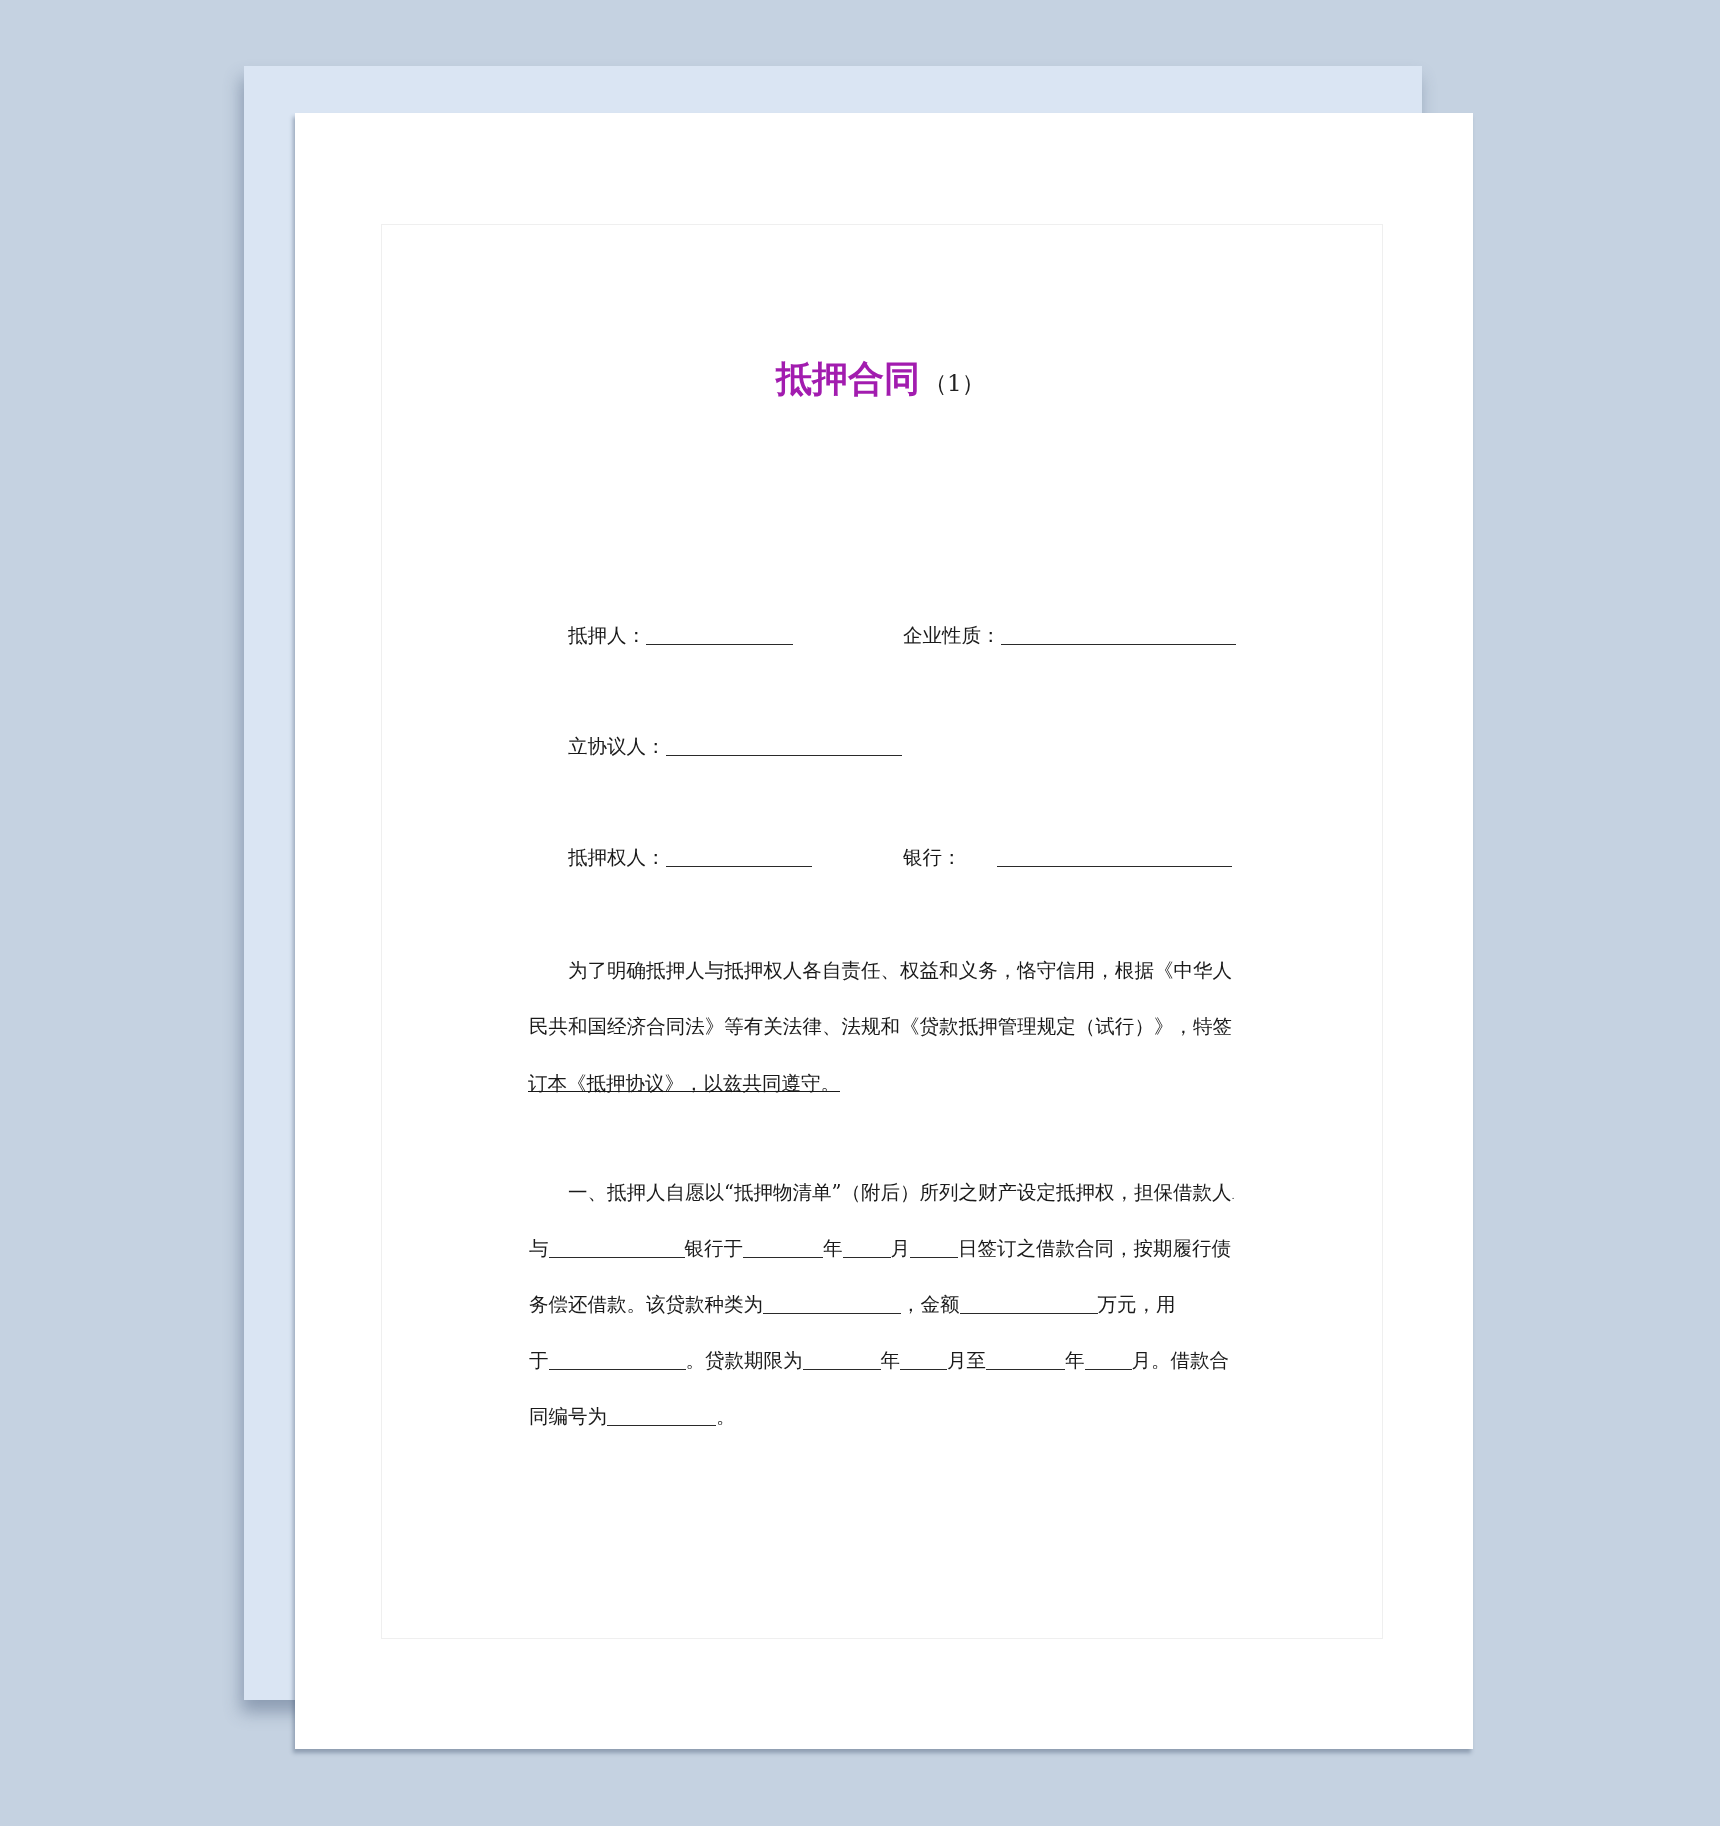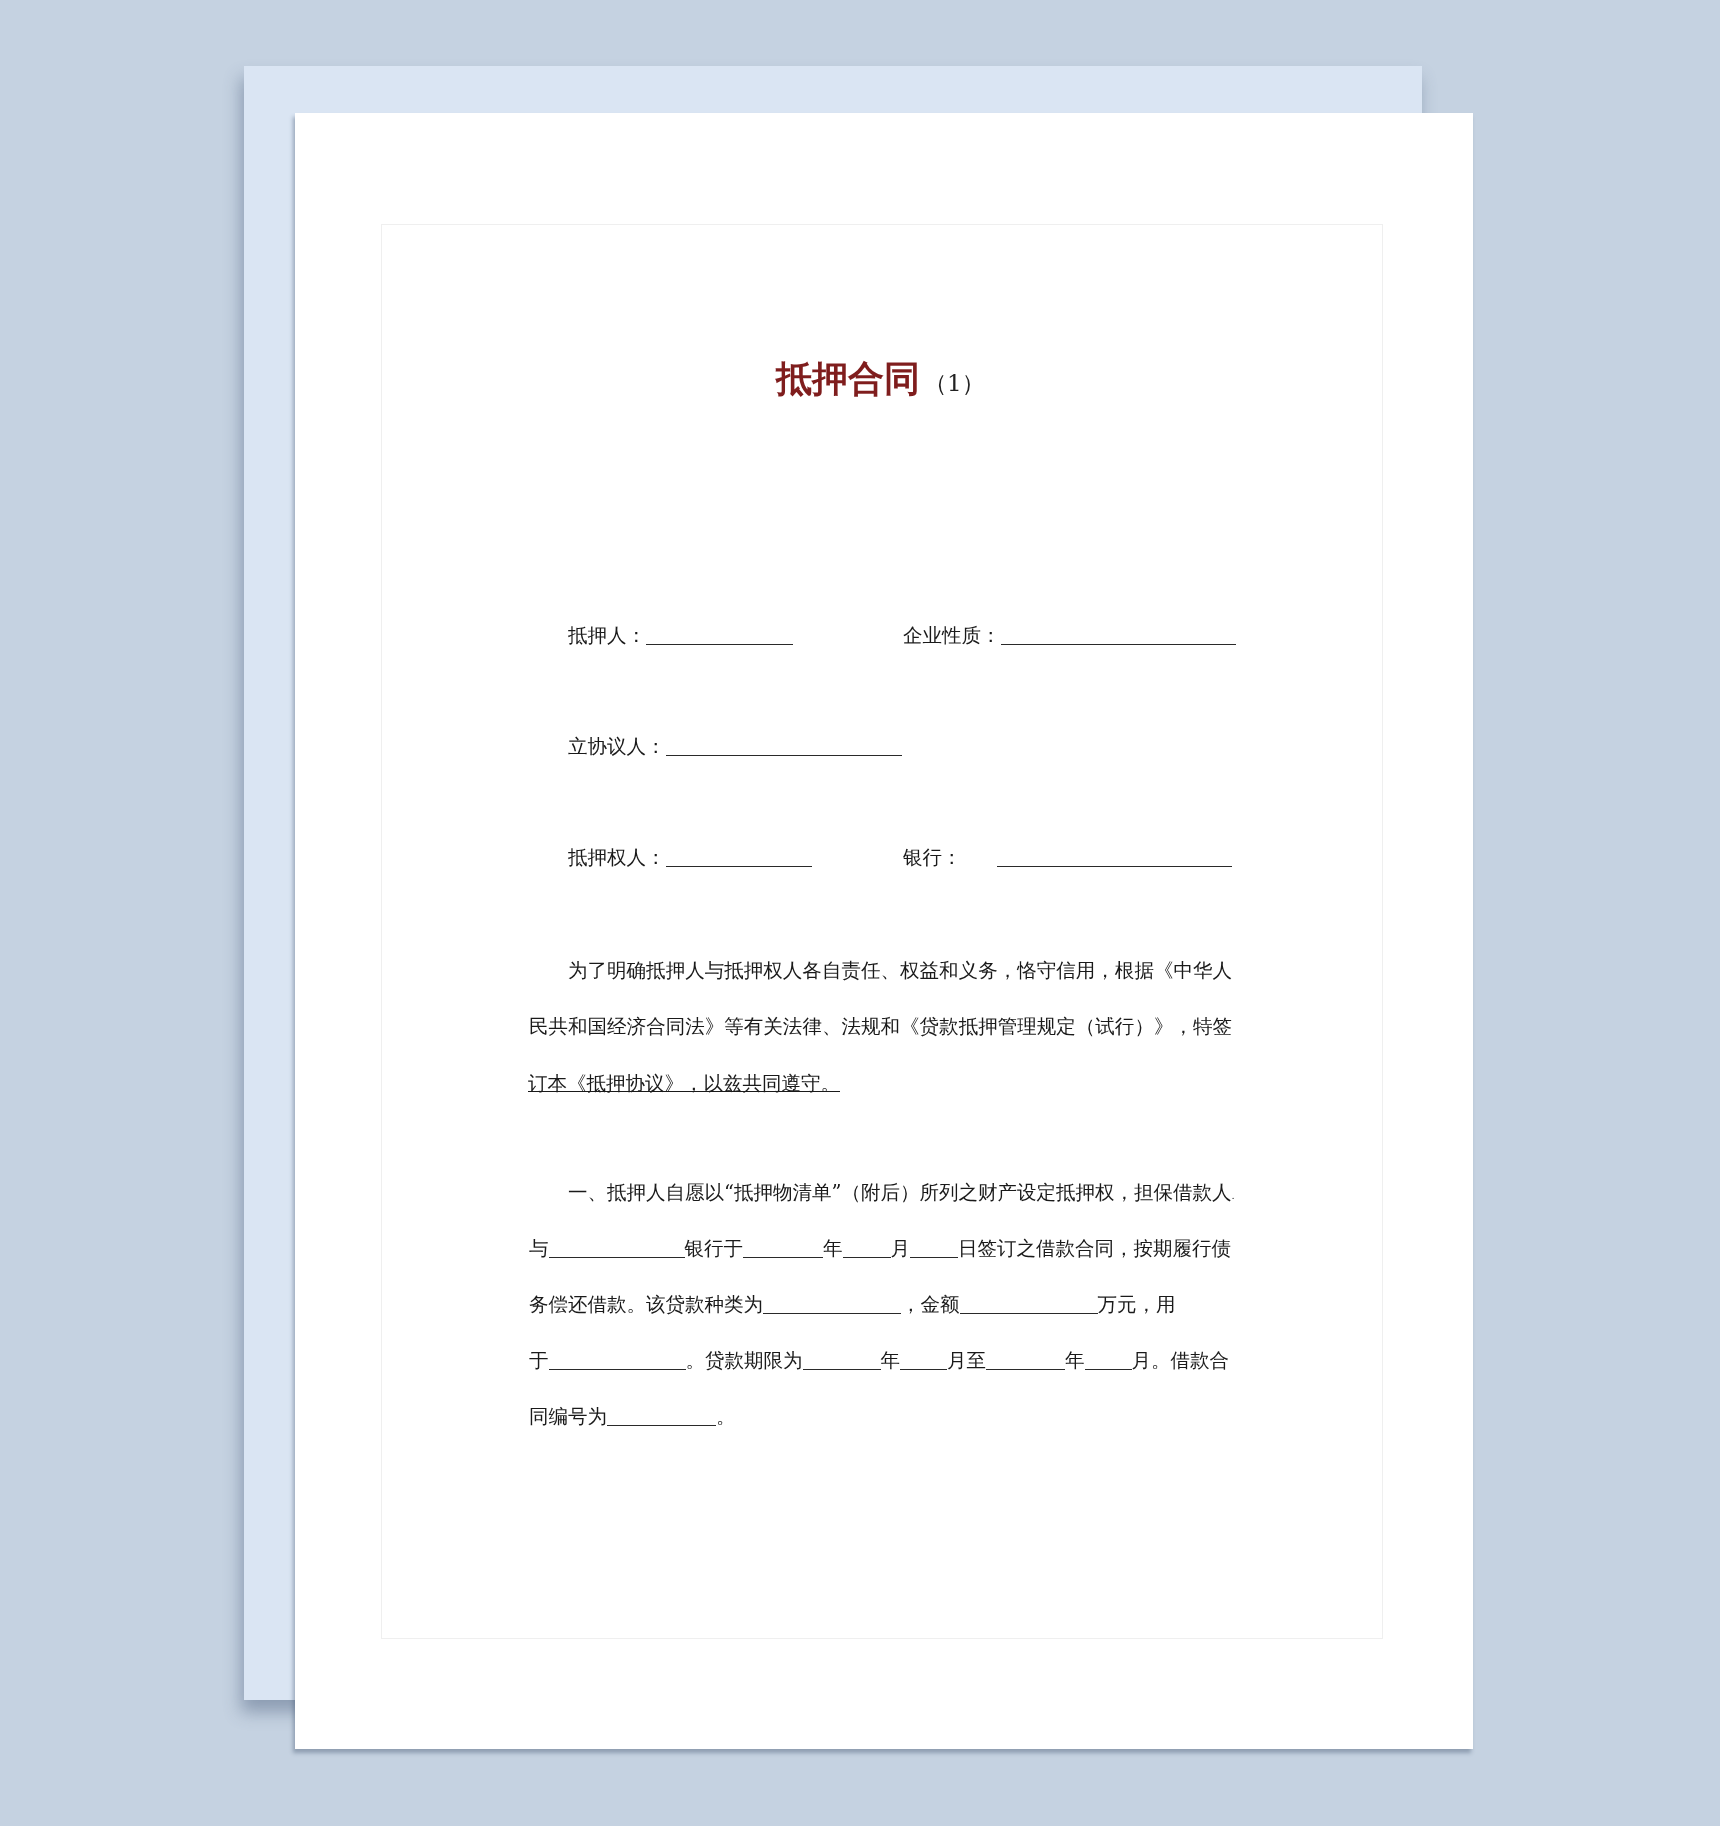--- a/index.html
+++ b/index.html
@@ -22,21 +22,21 @@
   .inner-frame {
     position: absolute; left: 86px; top: 111px; width: 1000px; height: 1413px;
     border: 1px solid #efefef;
   }
   .title {
     position: absolute; left: 481px; top: 244px; height: 44px; line-height: 44px;
     white-space: nowrap; display: flex; align-items: baseline;
   }
   .title-main {
     font-family: "DejaVu Sans", "Liberation Sans", sans-serif;
-    font-weight: bold; font-size: 36px; color: #7f1d1d;
+    font-weight: bold; font-size: 36px; color: #a21caf;
   }
   .title-suffix { font-size: 23px; margin-left: 4px; color: #222; }
 
   .line {
     position: absolute; height: 28px; line-height: 28px; font-size: 19.5px;
     white-space: nowrap; display: flex; align-items: baseline;
   }
   .just {
     position: absolute; height: 28px; line-height: 28px; font-size: 19.5px;
     white-space: nowrap; text-align: justify; text-align-last: justify;

